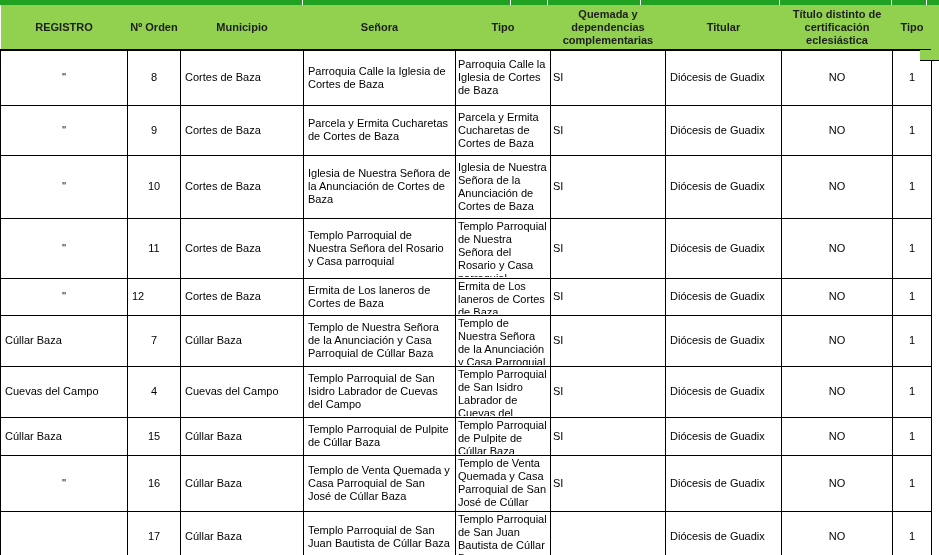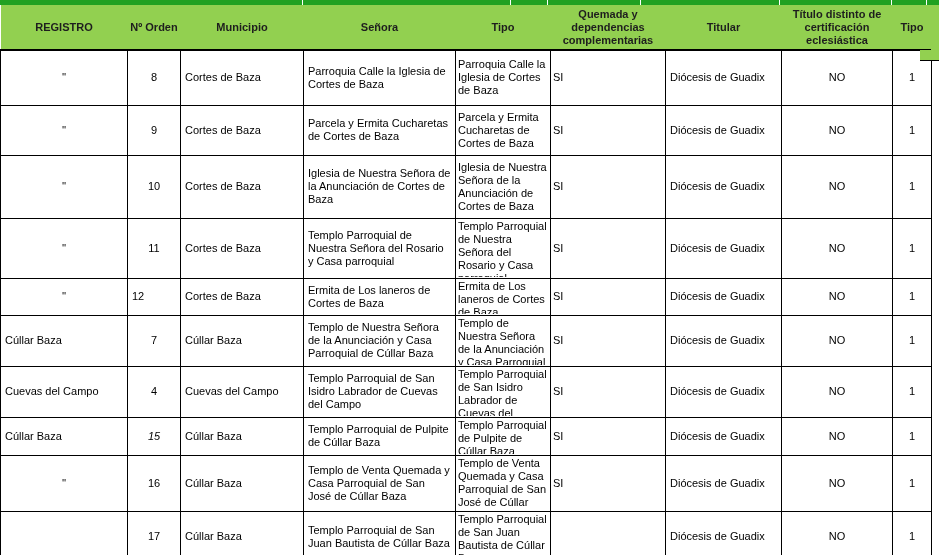--- a/index.html
+++ b/index.html
@@ -198,21 +198,21 @@
           <td data-name="cell-tipo" style="text-align: left;">
             <div class="clip" data-name="tipo-text" style="max-height: 48px;">Templo Parroquial de San Isidro Labrador de Cuevas del Campo</div>
           </td>
           <td data-name="cell-templo" style="text-align: left;">SI</td>
           <td data-name="cell-titular" style="text-align: left;">Diócesis de Guadix</td>
           <td data-name="cell-distinto" style="text-align: center;">NO</td>
           <td data-name="cell-total" style="text-align: center;">1</td>
         </tr>
         <tr data-name="table-row" style="height: 37px;">
           <td data-name="cell-registro" style="text-align: left;">Cúllar Baza</td>
-          <td data-name="cell-orden" style="text-align: center; font-style: italic;">15</td>
+          <td data-name="cell-orden" style="text-align: center;">15</td>
           <td data-name="cell-municipio" style="text-align: left;">Cúllar Baza</td>
           <td data-name="cell-titulo" style="text-align: left;">Templo Parroquial de Pulpite de Cúllar Baza</td>
           <td data-name="cell-tipo" style="text-align: left;">
             <div class="clip" data-name="tipo-text" style="max-height: 35px;">Templo Parroquial de Pulpite de Cúllar Baza</div>
           </td>
           <td data-name="cell-templo" style="text-align: left;">SI</td>
           <td data-name="cell-titular" style="text-align: left;">Diócesis de Guadix</td>
           <td data-name="cell-distinto" style="text-align: center;">NO</td>
           <td data-name="cell-total" style="text-align: center;">1</td>
         </tr>

